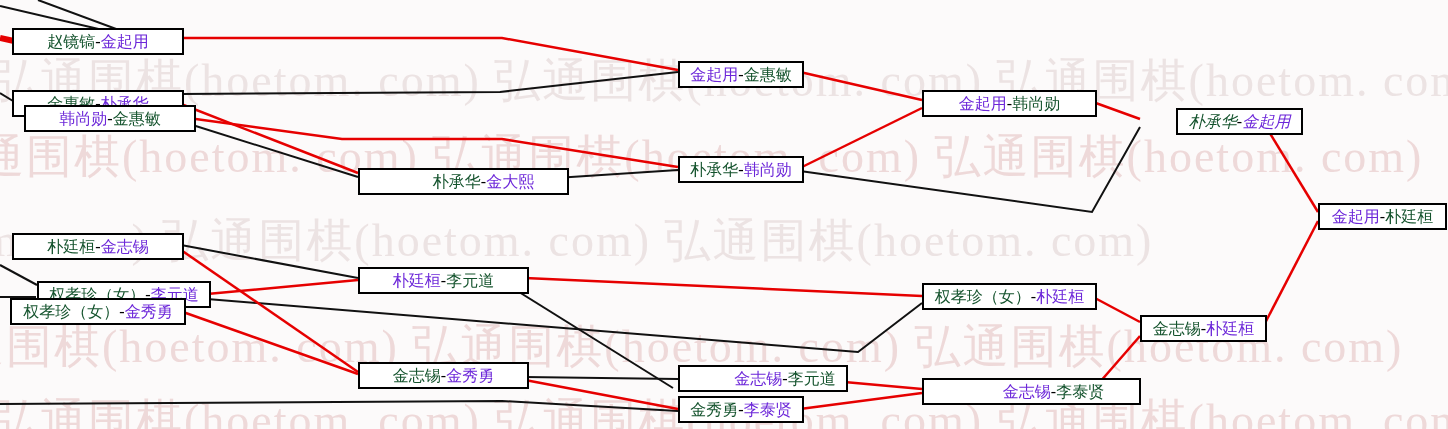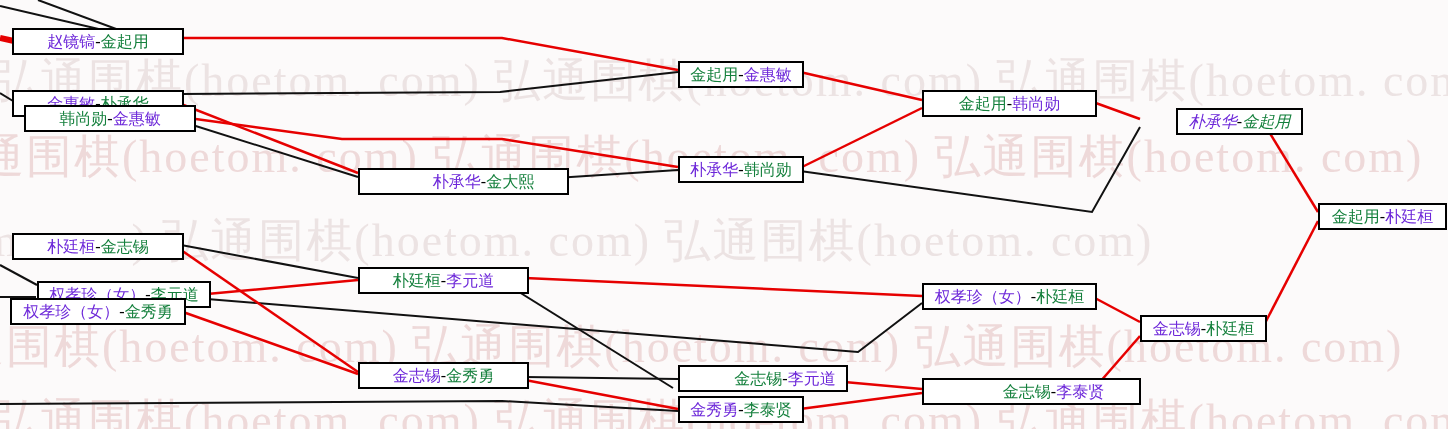--- a/index.html
+++ b/index.html
@@ -34,22 +34,22 @@
     z-index:2;
     height:23px;
     line-height:23px;
     border:2px solid #000;
     background:#ffffff;
     text-align:center;
     font-size:16px;
     white-space:nowrap;
     overflow:visible;
   }
-  .match-box .red{color:#15803d;text-align:center;}
-  .match-box .black{color:#6d28d9;}
+  .match-box .red{color:#6d28d9;text-align:center;}
+  .match-box .black{color:#14532d;}
   .match-box .dash{color:#000000;}
 </style>
 </head>
 <body>
 
 <div id="canvas">
 
   <div id="wm1" class="wm wm-gray">弘通围棋(hoetom. com) 弘通围棋(hoetom. com) 弘通围棋(hoetom. com)</div>
   <div id="wm2" class="wm wm-pink">弘通围棋(hoetom. com) 弘通围棋(hoetom. com) 弘通围棋(hoetom. com)</div>
   <div id="wm3" class="wm wm-gray">弘通围棋(hoetom. com) 弘通围棋(hoetom. com) 弘通围棋(hoetom. com)</div>

